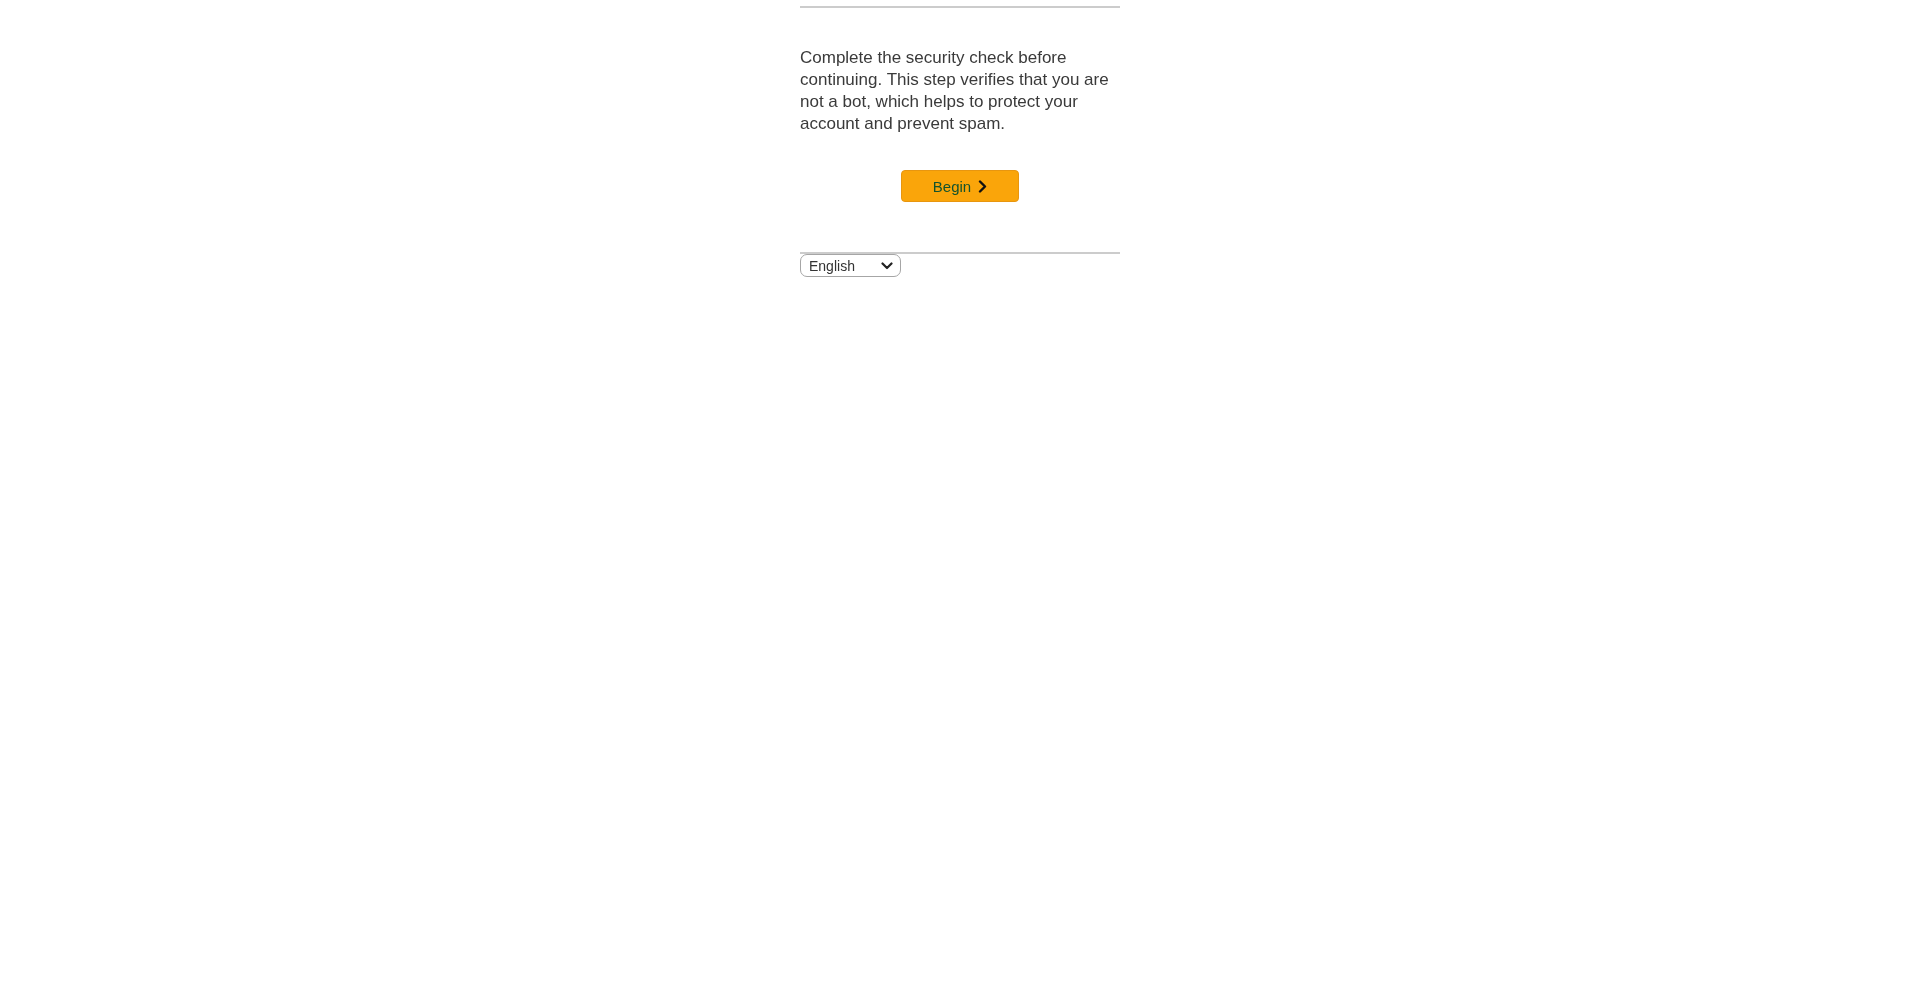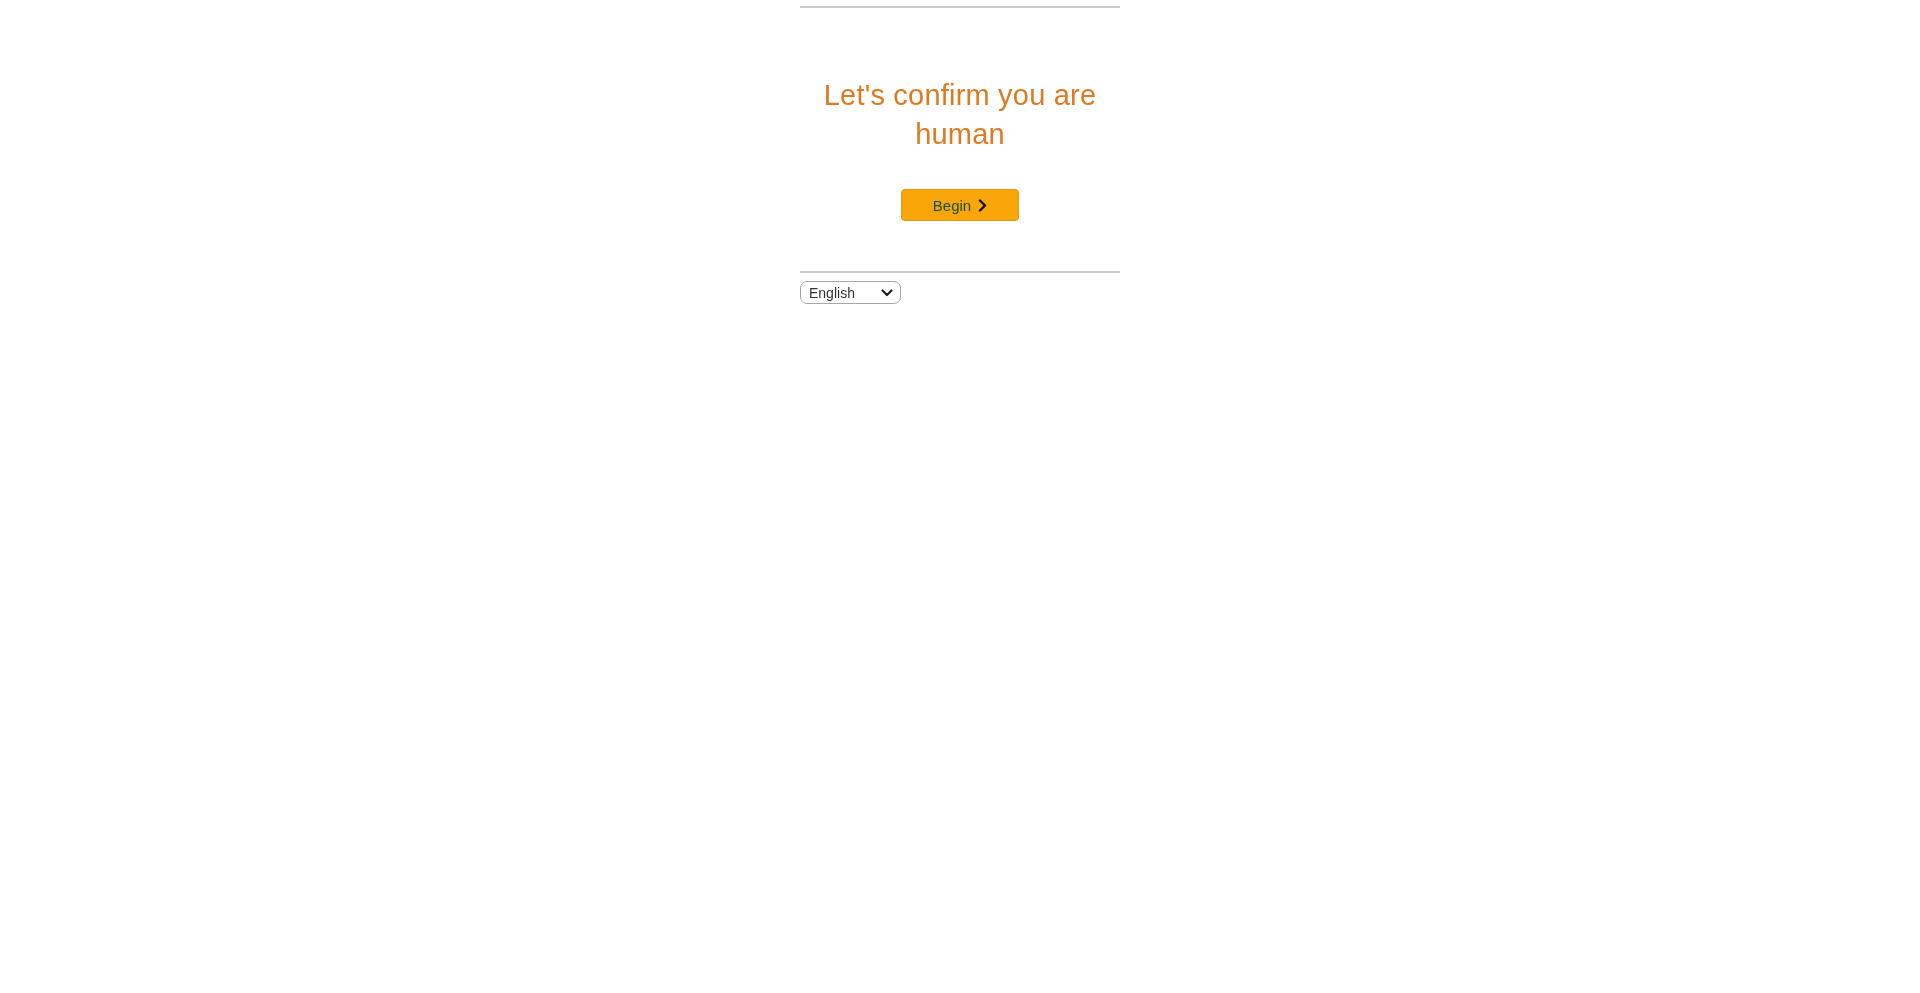--- a/index.html
+++ b/index.html
@@ -61,21 +61,21 @@
     color: #14532d;
     cursor: pointer;
   }
   .chevron-right-icon {
     display: inline-flex;
     align-items: center;
   }
   .bottom-divider-gap { margin-top: 50px; }
   .select-wrap {
     position: relative;
-    margin-top: 8px;
+    margin-top: 0;
     width: 101px;
   }
   .language-select {
     appearance: none;
     -webkit-appearance: none;
     -moz-appearance: none;
     width: 101px;
     height: 23px;
     border: 1px solid #a6a6a6;
     border-radius: 7px;
@@ -96,22 +96,22 @@
   }
 </style>
 </head>
 <body>
 
 <div class="viewport">
   <div class="column">
 
     <hr class="divider">
 
-    <h1 class="title">Let's confirm you are human</h1>
 
+    <p class="description">Complete the security check before continuing. This step verifies that you are not a bot, which helps to protect your account and prevent spam.</p>
 
     <button class="begin-button">
       <span>Begin</span>
       <span class="chevron-right-icon">
         <svg width="9" height="13" viewBox="0 0 9 13" aria-hidden="true">
           <polyline points="2,1.5 7,6.5 2,11.5" fill="none" stroke="#111111" stroke-width="2.4" stroke-linecap="round" stroke-linejoin="round"></polyline>
         </svg>
       </span>
     </button>
 

